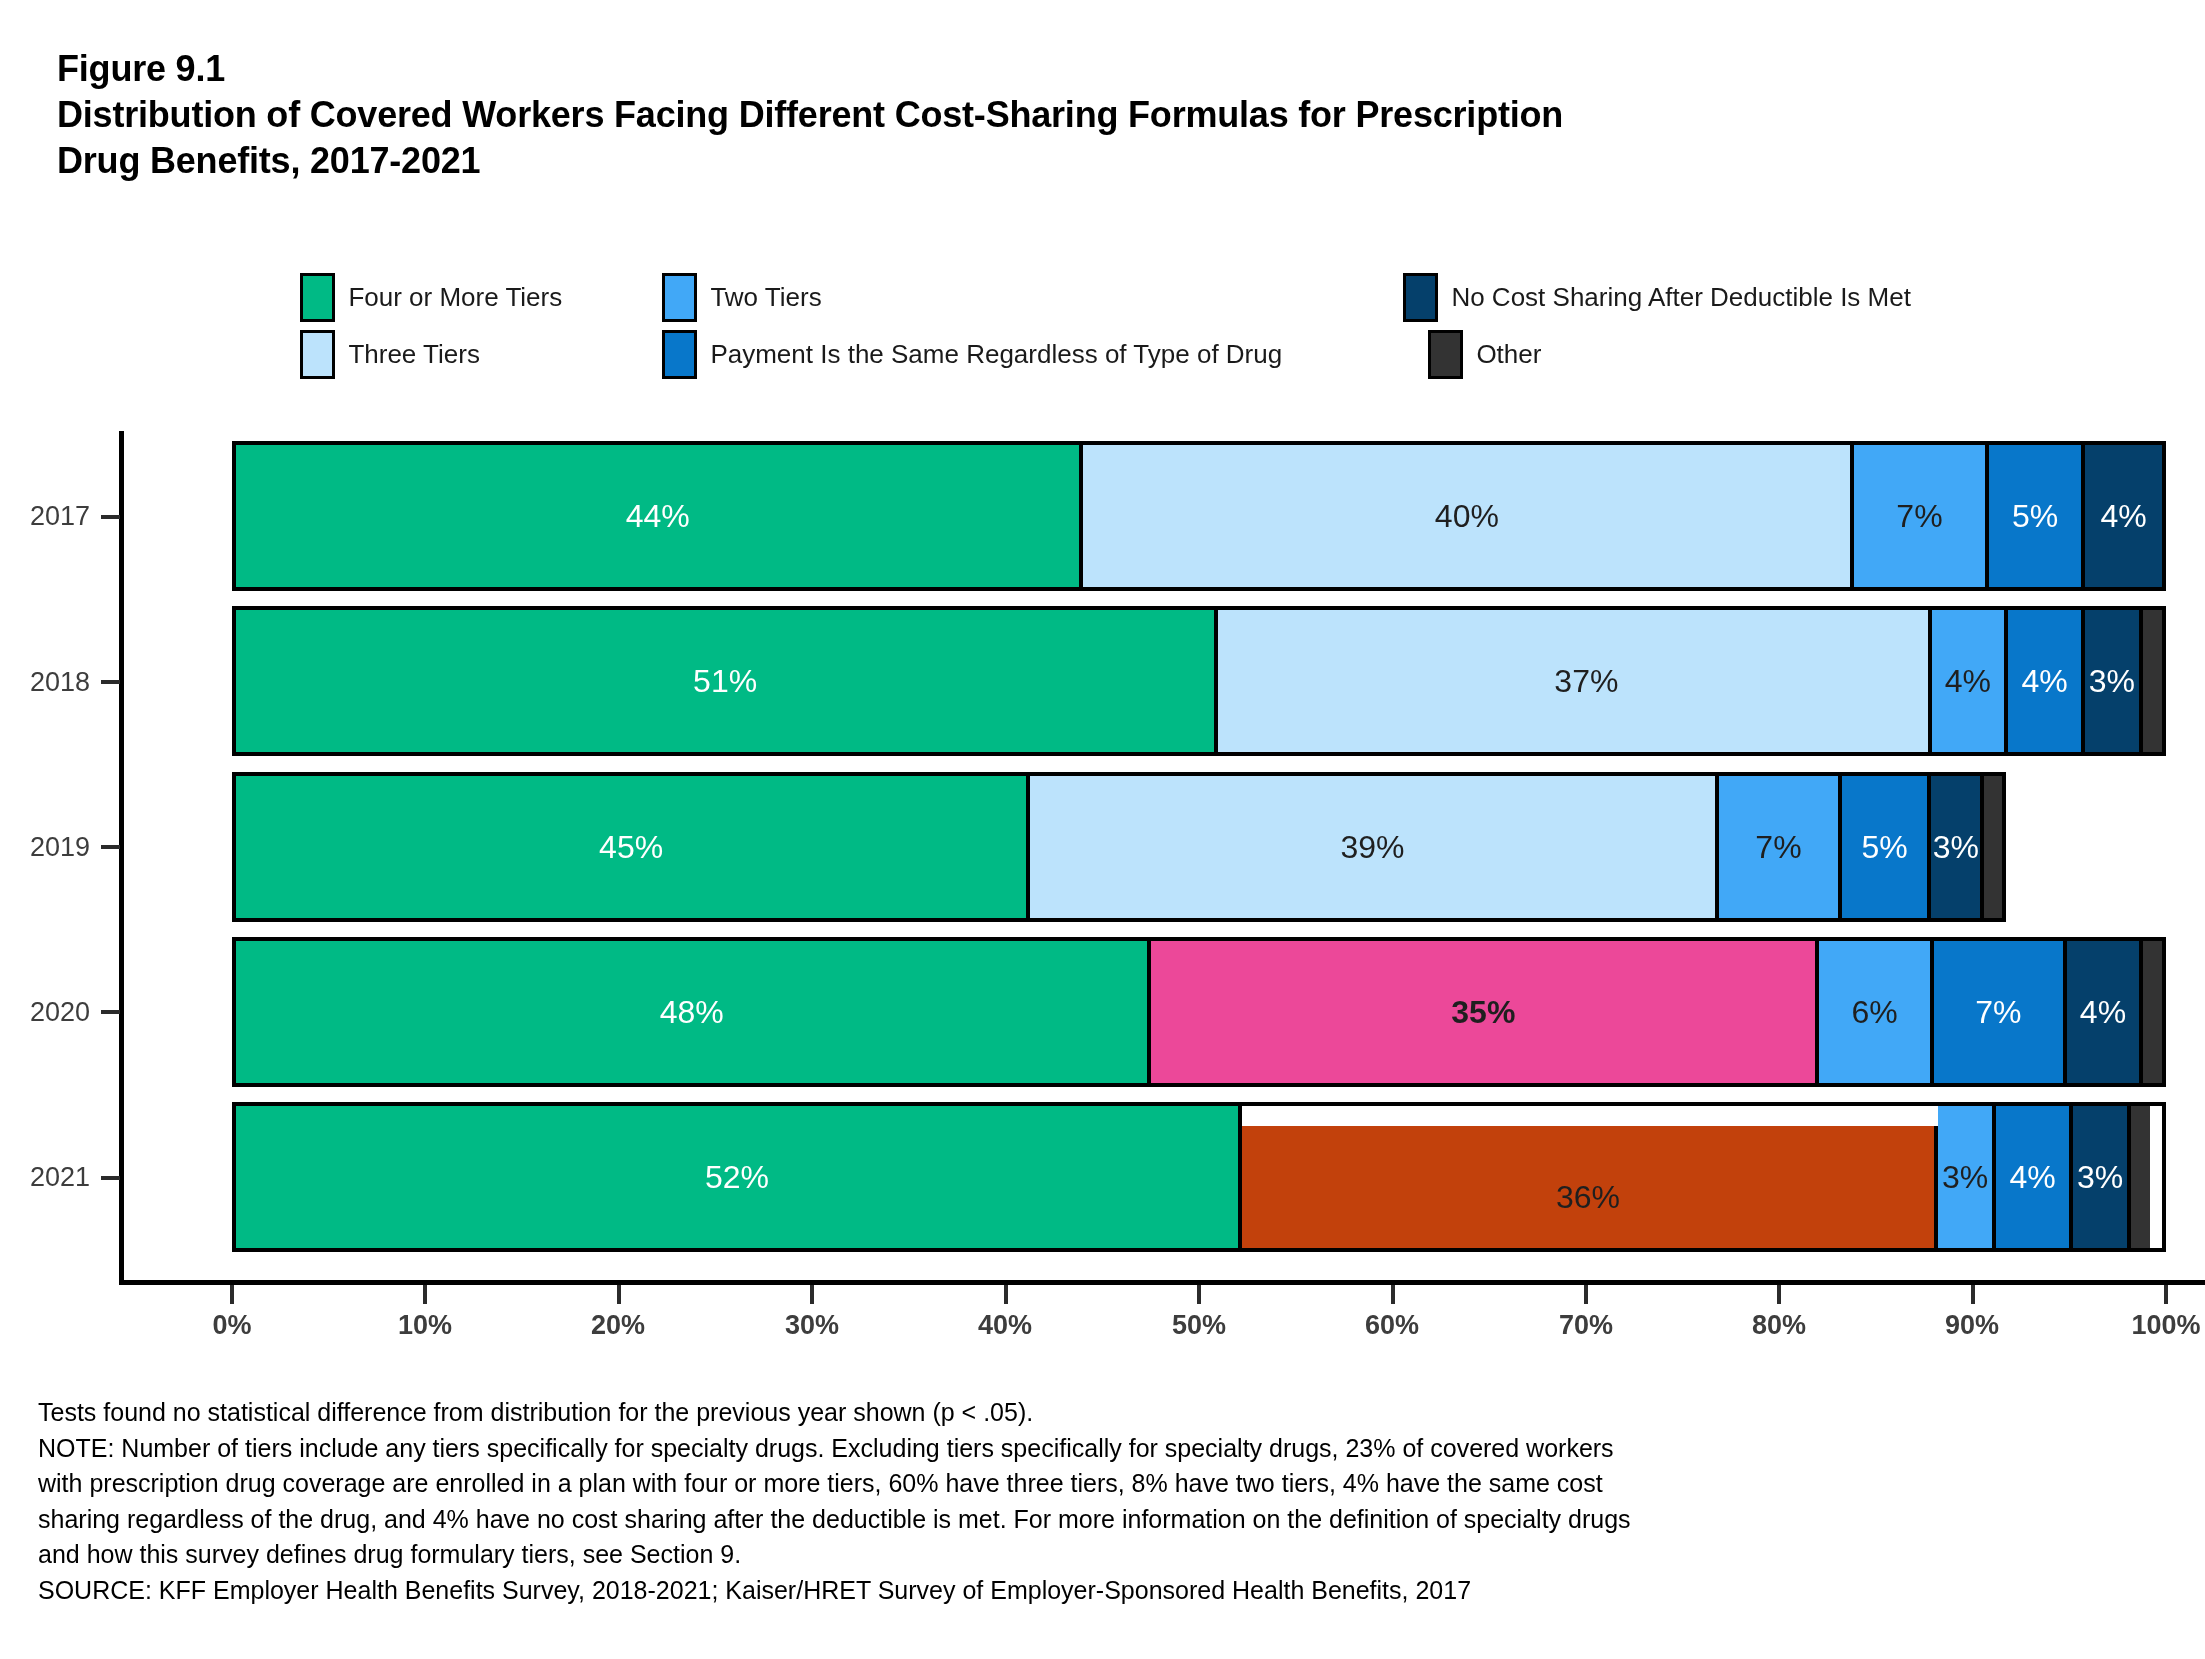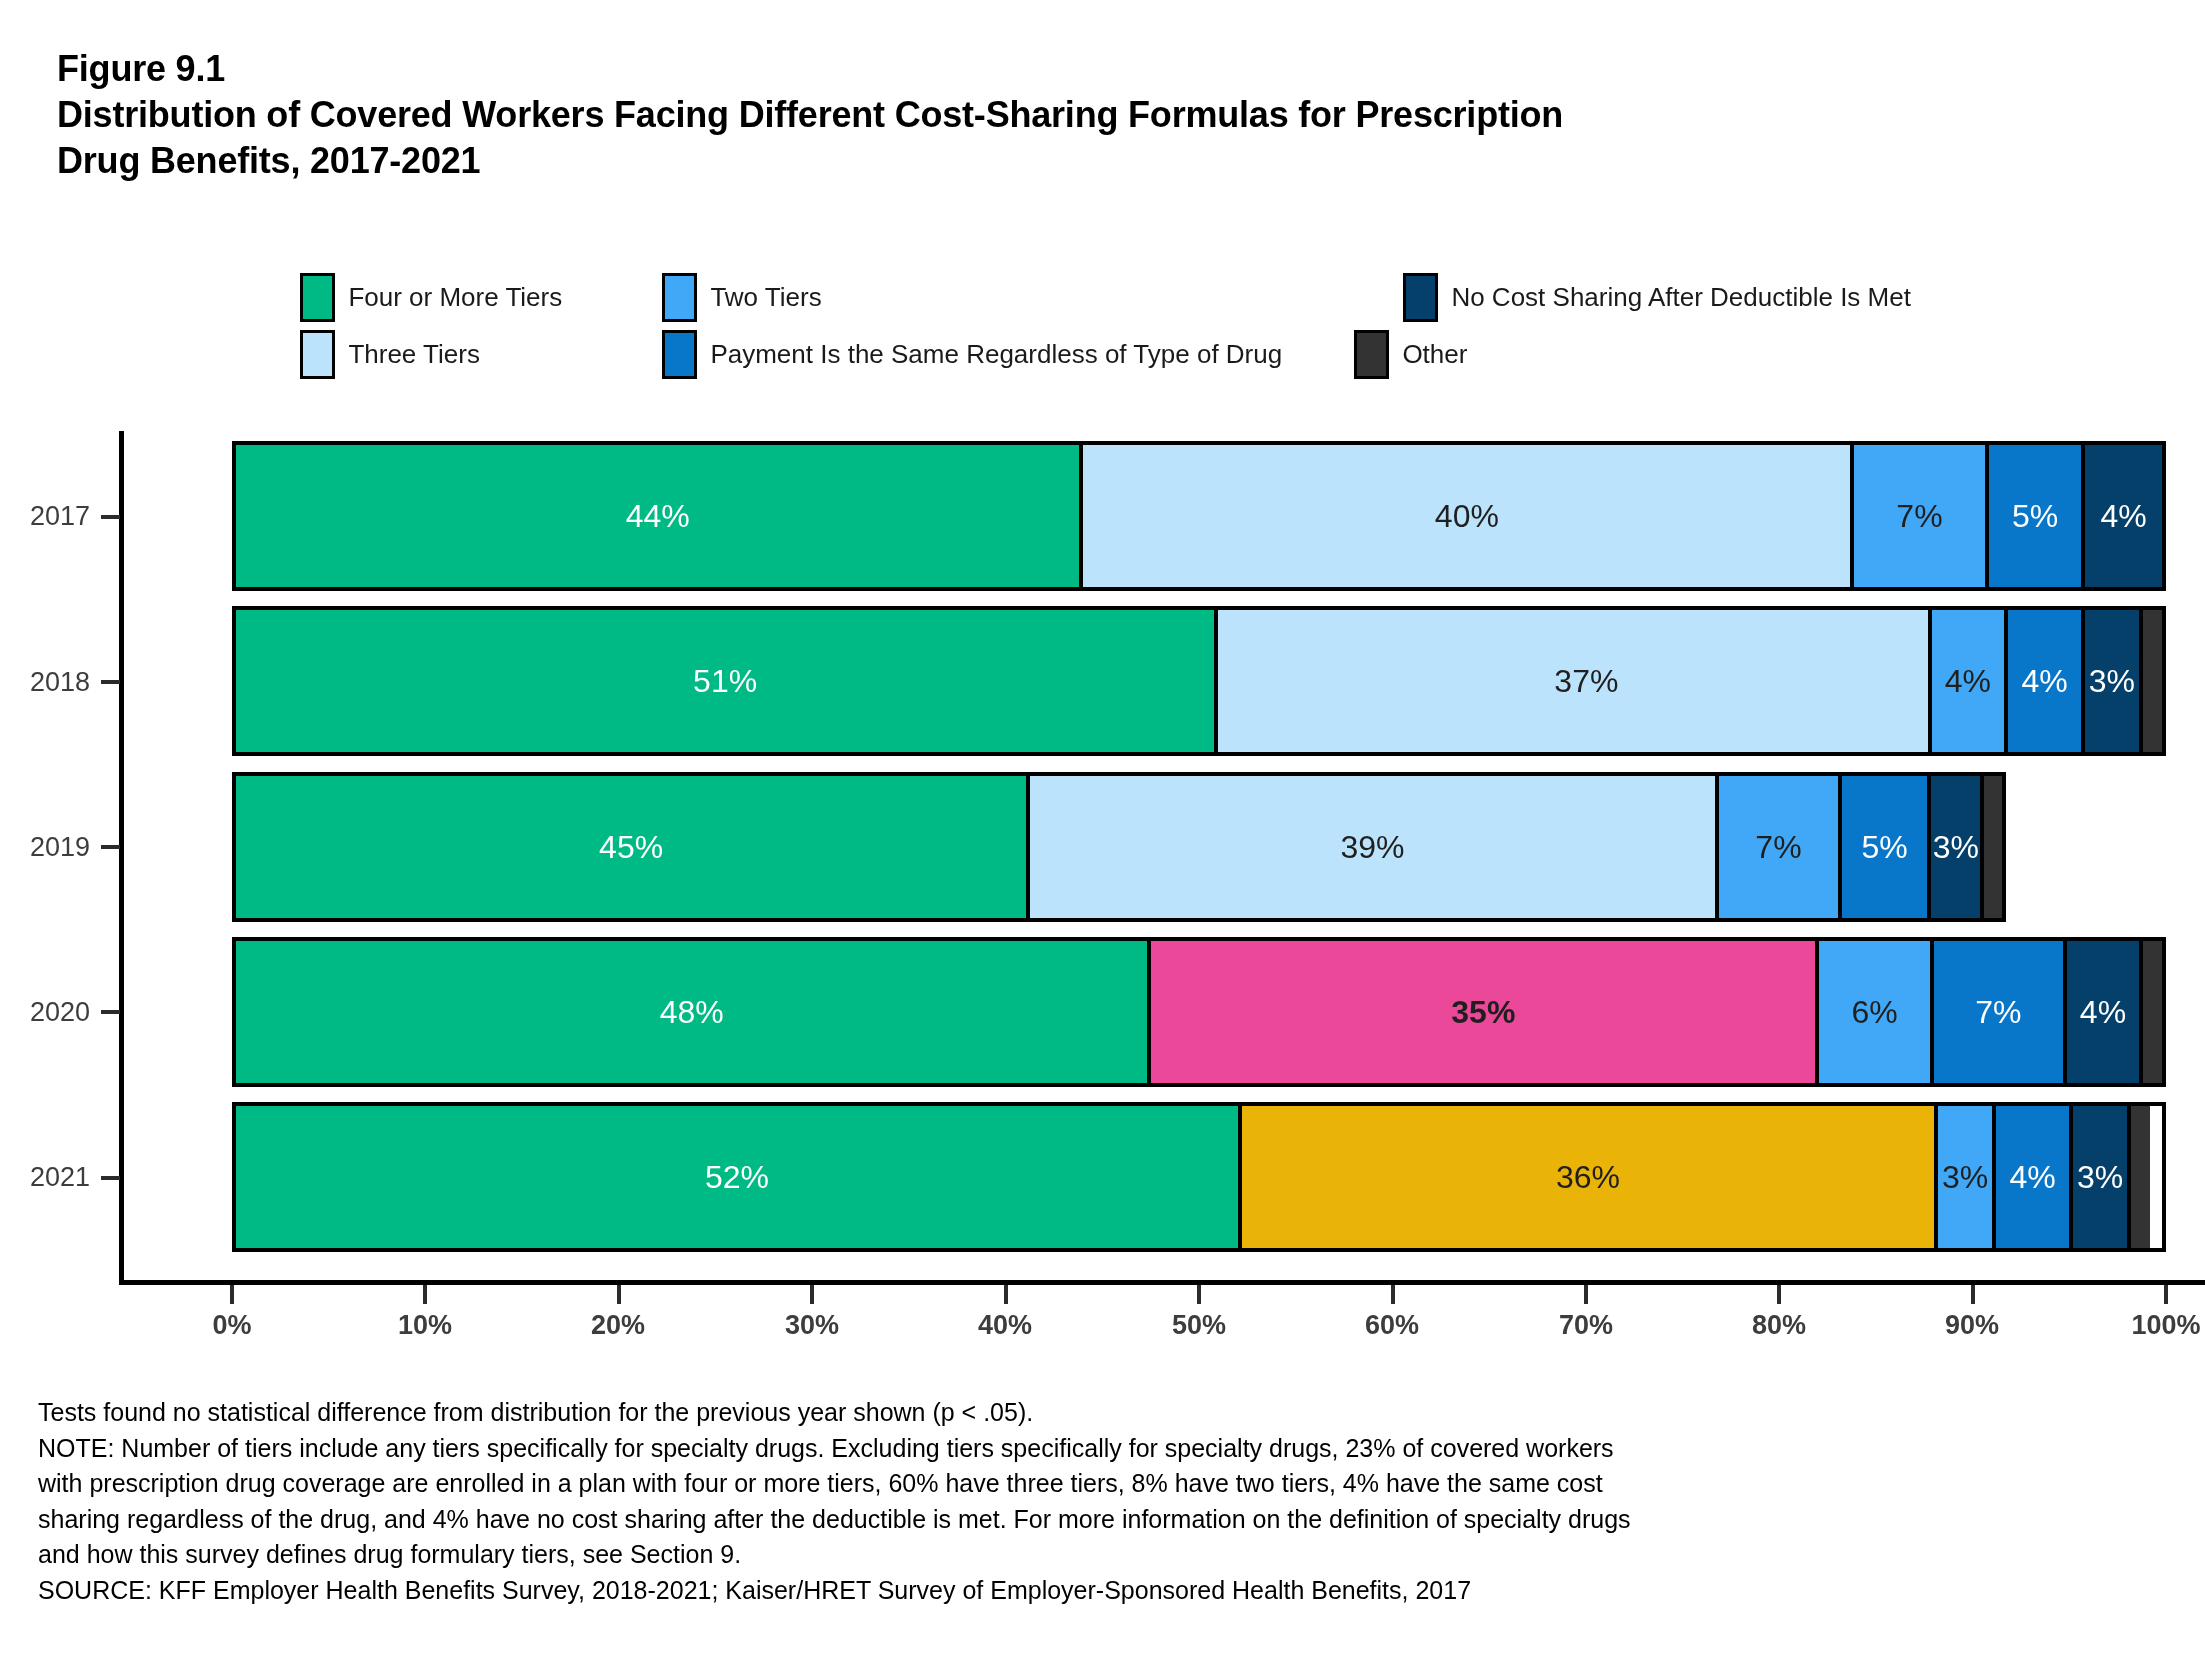--- a/index.html
+++ b/index.html
@@ -169,21 +169,21 @@
         <span class="legend-label">Two Tiers</span>
       </div>
       <div class="legend-item" style="left: 662px; top: 57px;">
         <div class="swatch" style="background: rgb(8, 119, 202);"></div>
         <span class="legend-label">Payment Is the Same Regardless of Type of Drug</span>
       </div>
       <div class="legend-item" style="left: 1403px; top: 0px;">
         <div class="swatch" style="background: rgb(5, 64, 107);"></div>
         <span class="legend-label">No Cost Sharing After Deductible Is Met</span>
       </div>
-      <div class="legend-item" style="left: 1354px; top: 57px; justify-content: space-between;">
+      <div class="legend-item" style="left: 1428px; top: 57px; justify-content: space-between;">
         <div class="swatch" style="background: rgb(51, 51, 51);"></div>
         <span class="legend-label">Other</span>
       </div>
     </div>
 
   <div class="plot" id="plot">
     <div class="yaxis-line"></div>
     <div class="xaxis-line"></div>
   <div class="xtick" style="left: 230px;"></div>
       <div class="xtick-label" style="left: 232px;">0%</div>
@@ -285,21 +285,21 @@
           <span class="seg-label lbl-light">4%</span>
         </div>
         <div class="seg" style="background: rgb(51, 51, 51); width: 19.3px; border-right: none;"></div>
       </div>
       <div class="ytick" style="top: 745px;"></div>
       <div class="ytick-label" style="top: 746px;">2021</div>
       <div class="bar-row" style="left: 232px; top: 671px; width: 1934px;">
         <div class="seg" style="background: rgb(0, 186, 133); width: 1006px;">
           <span class="seg-label lbl-light">52%</span>
         </div>
-        <div class="seg" style="background: #eab308; width: 696px;">
+        <div class="seg" style="background: #c2410c; width: 696px; margin-top: 20px;">
           <span class="seg-label lbl-dark">36%</span>
         </div>
         <div class="seg" style="background: rgb(65, 168, 247); width: 58px;">
           <span class="seg-label lbl-dark">3%</span>
         </div>
         <div class="seg" style="background: rgb(8, 119, 202); width: 77px;">
           <span class="seg-label lbl-light">4%</span>
         </div>
         <div class="seg" style="background: rgb(5, 64, 107); width: 58px;">
           <span class="seg-label lbl-light">3%</span>

